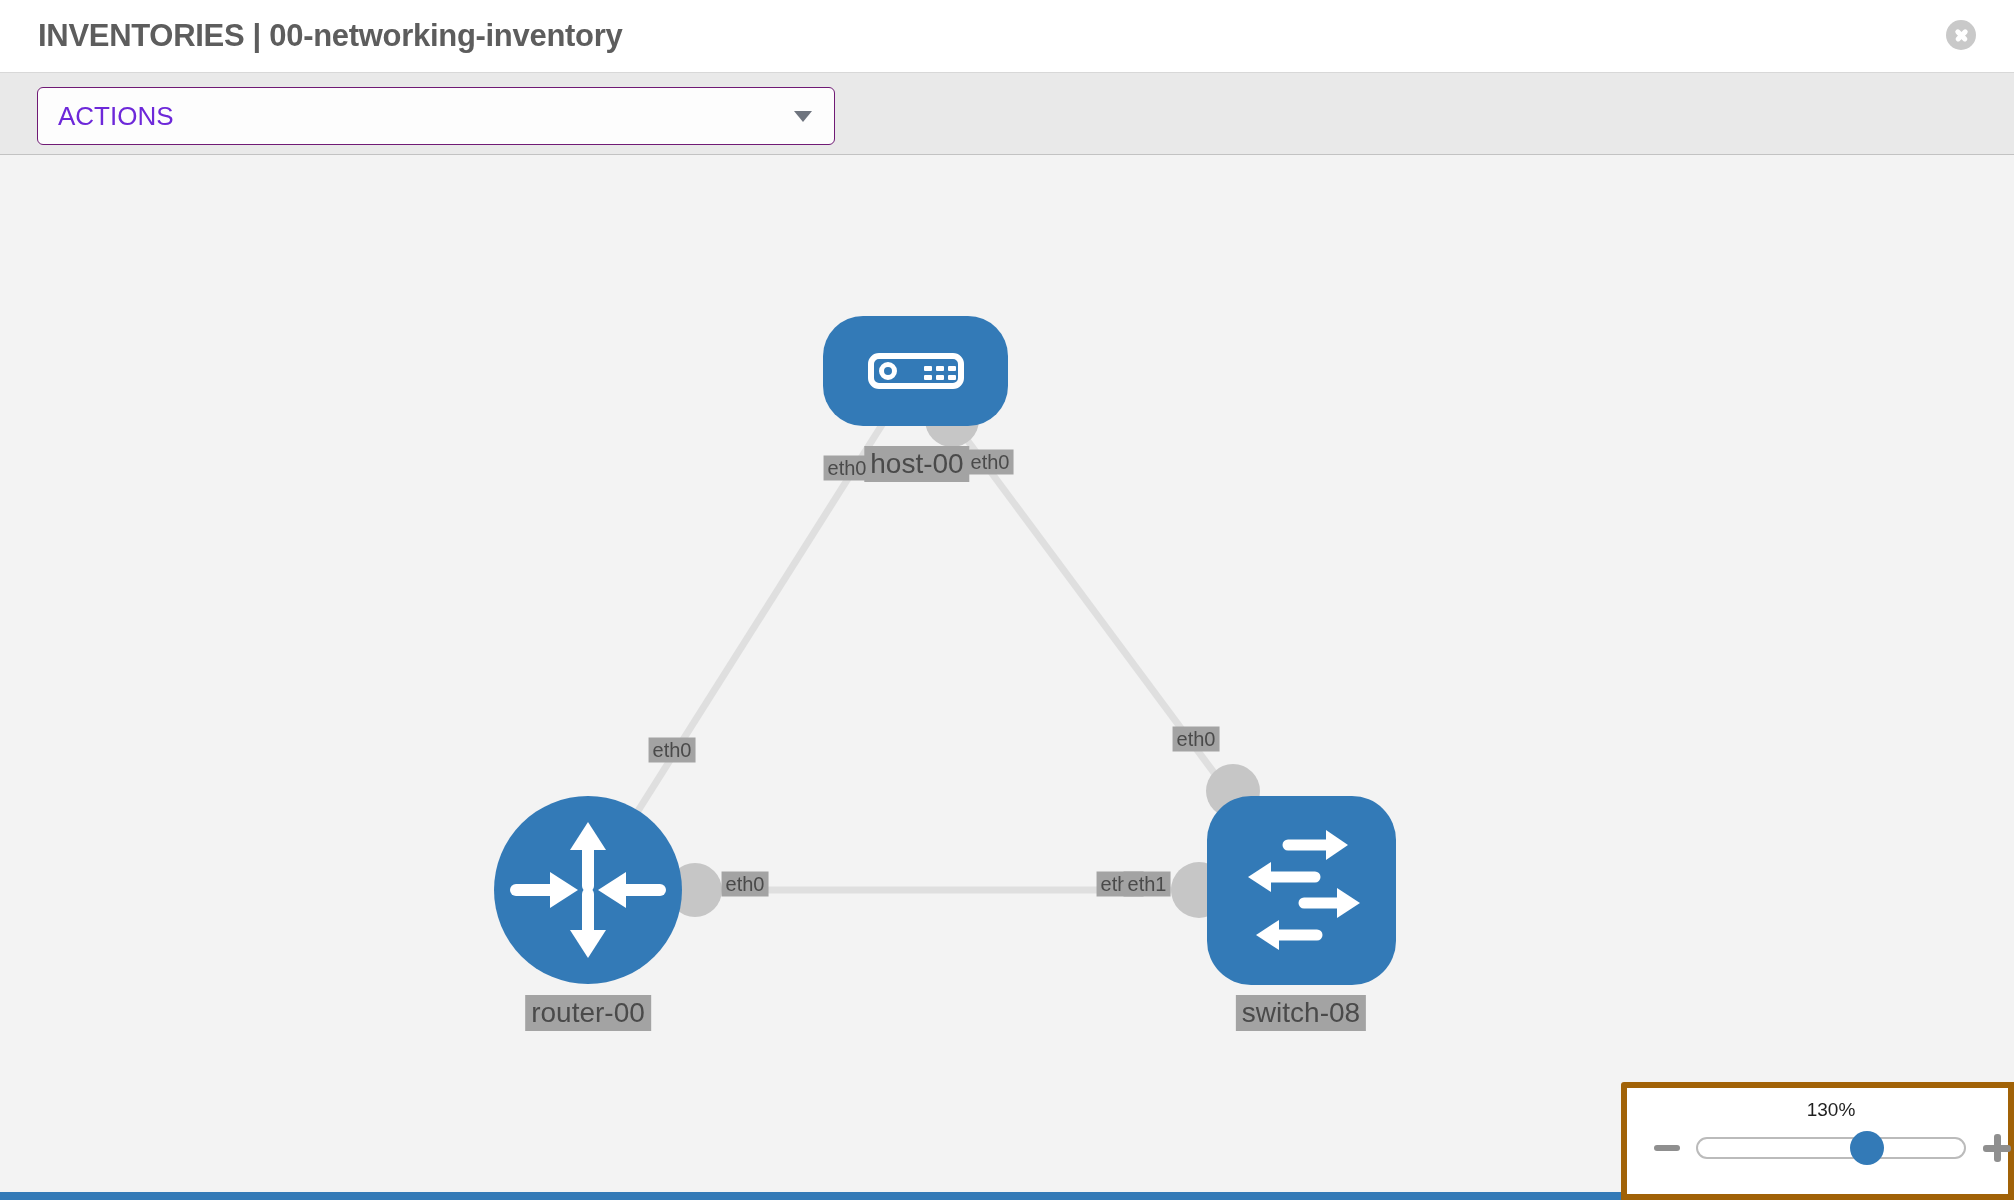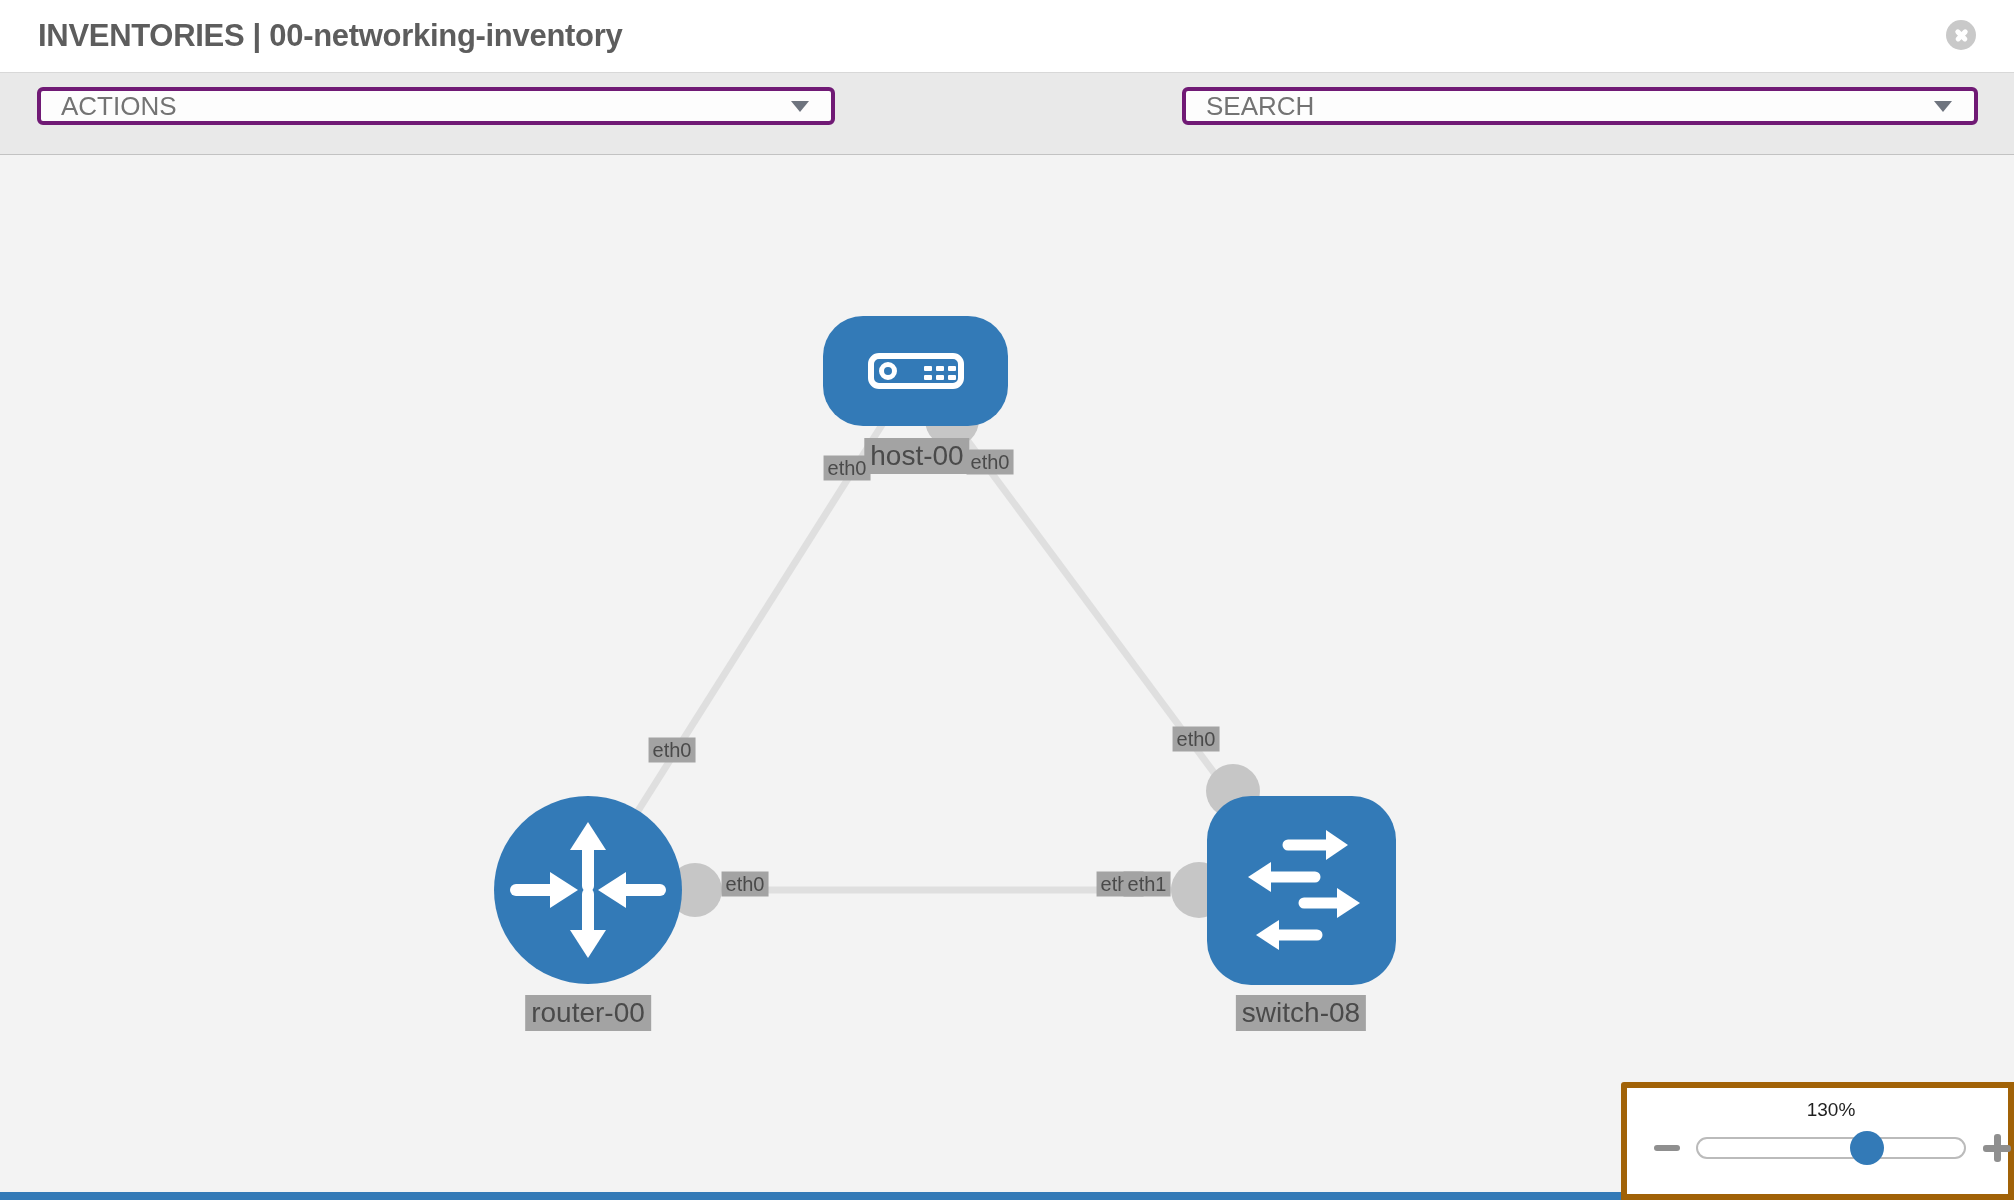--- a/index.html
+++ b/index.html
@@ -23,24 +23,24 @@
   .close-btn .xbar{position:absolute;left:7.5px;top:13px;width:15px;height:4.5px;border-radius:2.5px;background:#fff;}
   .close-btn .xbar.a{transform:rotate(45deg);}
   .close-btn .xbar.b{transform:rotate(-45deg);}
 
   
   .toolbar{
     position:absolute;top:72px;left:0;width:2014px;height:83px;box-sizing:border-box;
     background:#e9e9e9;border-top:1px solid #d8d8d8;border-bottom:1px solid #c2c2c2;
   }
   .select{
-    position:absolute;top:14px;height:38px;box-sizing:border-box;
-    background:#fdfdfd;border:4px solid #701a75;border-radius:6px;
+    position:absolute;top:14px;height:58px;box-sizing:border-box;
+    background:#fdfdfd;border:1px solid #701a75;border-radius:6px;
     display:flex;align-items:center;padding:0 20px;
-    font-size:26px;color:#737373;cursor:pointer;
+    font-size:26px;color:#6d28d9;cursor:pointer;
   }
   .select.actions{left:37px;width:798px;}
   .select.search{left:1182px;width:796px;}
   .caret{
     position:absolute;right:22px;top:50%;margin-top:-5px;width:0;height:0;
     border-left:9px solid transparent;border-right:9px solid transparent;
     border-top:11px solid #6e747e;
   }
   .tool-btn{position:absolute;top:97px;width:32px;height:32px;cursor:pointer;}
   .tool-btn.wrench{left:1049px;}
@@ -117,24 +117,20 @@
     </div>
     <div class="tool-btn key">
       <svg width="32" height="32" viewBox="0 0 32 32">
         <circle cx="10" cy="10" r="5.75" stroke="#8a8e96" stroke-width="5" fill="none"></circle>
         <path d="M14.5 14.5 L27 27" stroke="#8a8e96" stroke-width="5.5" stroke-linecap="round"></path>
         <path d="M21 21 L25.2 16.8" stroke="#8a8e96" stroke-width="4.5" stroke-linecap="round"></path>
         <path d="M26.5 26.5 L30 23" stroke="#8a8e96" stroke-width="5" stroke-linecap="round"></path>
       </svg>
     </div>
 
-    <div class="select search">
-      <span>SEARCH</span>
-      <span class="caret"></span>
-    </div>
   </div>
 
   <div class="canvas">
 
     <svg class="graph" width="2014" height="1045" viewBox="0 0 2014 1045">
 
       <line x1="916" y1="216" x2="588" y2="735" stroke="#dfdfdf" stroke-width="7"></line>
       <line x1="916" y1="216" x2="1301" y2="735" stroke="#dfdfdf" stroke-width="7"></line>
       <line x1="588" y1="735" x2="1301" y2="735" stroke="#dfdfdf" stroke-width="7"></line>
 
@@ -180,21 +176,21 @@
           <line x1="108" y1="81" x2="64" y2="81"></line>
           <polygon points="41,81 64,66 64,96" stroke="none"></polygon>
           <line x1="97" y1="107" x2="131" y2="107"></line>
           <polygon points="153,107 130,92 130,122" stroke="none"></polygon>
           <line x1="110" y1="139" x2="72" y2="139"></line>
           <polygon points="49,139 72,124 72,154" stroke="none"></polygon>
         </g>
       </svg>
     </div>
 
-    <span class="graph-label node-label" style="left:917px;top:301px;">host-00</span>
+    <span class="graph-label node-label" style="left:917px;top:309px;">host-00</span>
     <span class="graph-label node-label" style="left:588px;top:858px;">router-00</span>
     <span class="graph-label node-label" style="left:1301px;top:858px;">switch-08</span>
 
     <span class="graph-label if-label" style="left:847px;top:313px;">eth0</span>
     <span class="graph-label if-label" style="left:990px;top:307px;">eth0</span>
     <span class="graph-label if-label" style="left:672px;top:595px;">eth0</span>
     <span class="graph-label if-label" style="left:1196px;top:584px;">eth0</span>
     <span class="graph-label if-label" style="left:745px;top:729px;">eth0</span>
     <span class="graph-label if-label" style="left:1120px;top:729px;">eth0</span>
     <span class="graph-label if-label front" style="left:1147px;top:729px;">eth1</span>

